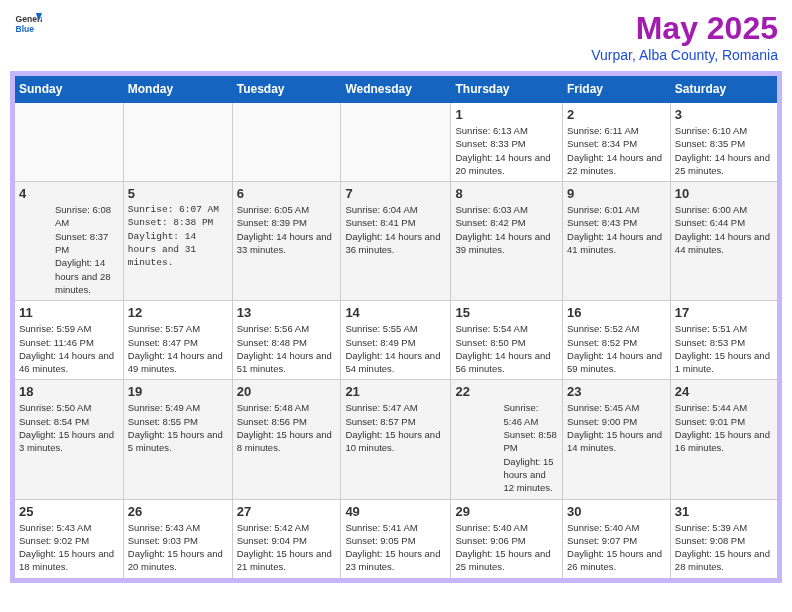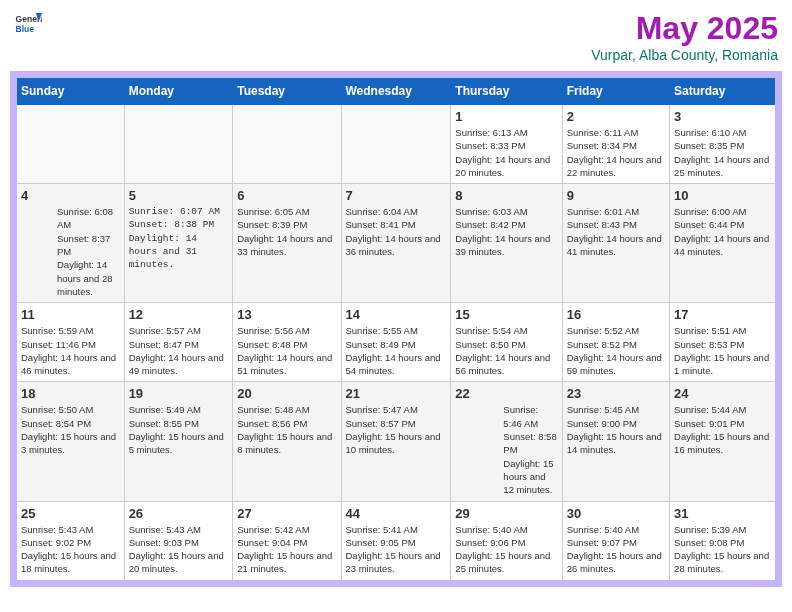--- a/index.html
+++ b/index.html
@@ -29,26 +29,26 @@
     .title-section {
       text-align: right;
     }
     .month-title {
       font-size: 32px;
       font-weight: bold;
       color: #a21caf;
     }
     .location {
       font-size: 14px;
-      color: #0f766e;
+      color: #1d4ed8;
     }
     .calendar {
       width: 100%;
       border-collapse: collapse;
-      border: 7px solid #c4b5fd;
+      border: 5px solid #c4b5fd;
     }
     .calendar th {
       background-color: #1565c0;
       color: #fff;
       font-size: 12px;
       font-weight: bold;
       padding: 6px 4px;
       text-align: left;
       border: 1px solid #1565c0;
     }
@@ -279,21 +279,21 @@
 Sunset: 9:03 PM
 Daylight: 15 hours and 20 minutes.</div>
         </td>
         <td>
           <div class="day-number">27</div>
           <div class="day-info" style="white-space: pre-line;">Sunrise: 5:42 AM
 Sunset: 9:04 PM
 Daylight: 15 hours and 21 minutes.</div>
         </td>
         <td>
-          <div class="day-number">44</div>
+          <div class="day-number">49</div>
           <div class="day-info" style="white-space: pre-line;">Sunrise: 5:41 AM
 Sunset: 9:05 PM
 Daylight: 15 hours and 23 minutes.</div>
         </td>
         <td>
           <div class="day-number">29</div>
           <div class="day-info" style="white-space: pre-line;">Sunrise: 5:40 AM
 Sunset: 9:06 PM
 Daylight: 15 hours and 25 minutes.</div>
         </td>

